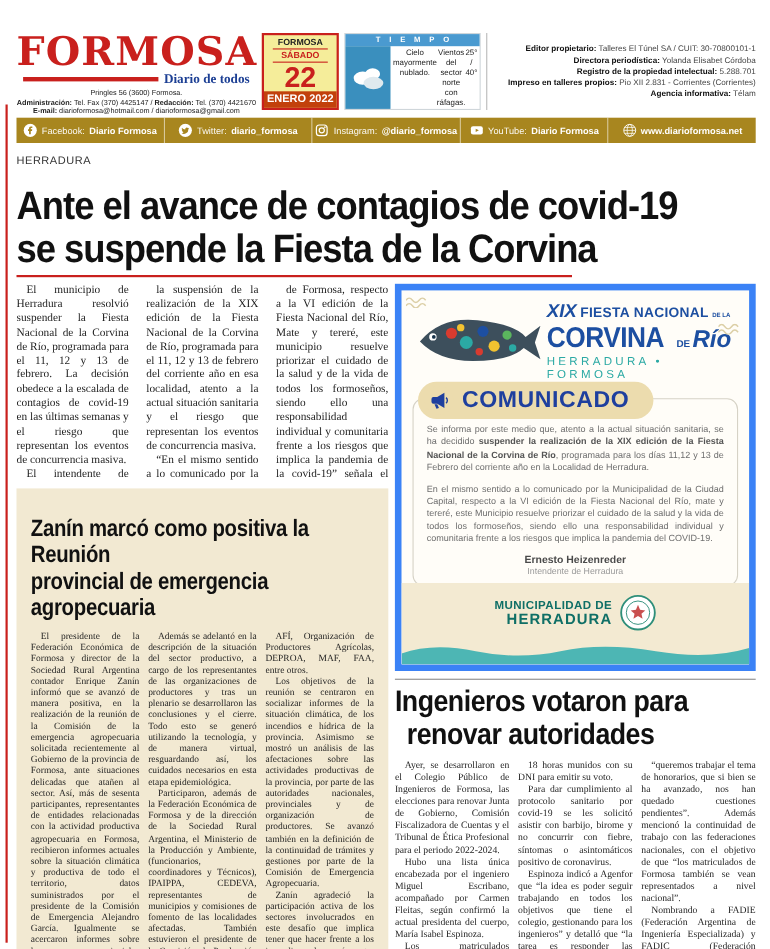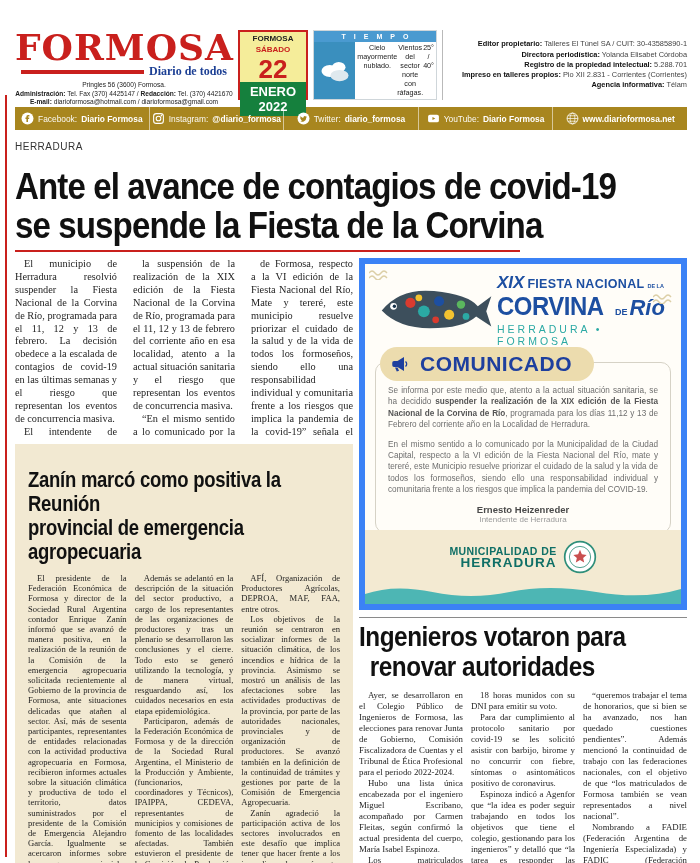--- a/index.html
+++ b/index.html
@@ -18,21 +18,21 @@
   .tagline { font-family:"Liberation Serif", serif; font-weight:bold; font-size:12px; color:#1c3f94; }
   .addr { font-size:6.6px; color:#222; line-height:8.5px; margin-top:2px; }
   .addr b { font-weight:bold; }
 
   .calendar { width:70px; border:2px solid #c9201d; background:#f5ed9a; text-align:center;
               display:flex; flex-direction:column; }
   .cal-place { font-size:8px; font-weight:bold; color:#222; padding-top:2px; }
   .cal-sep { height:1px; background:#c9201d; margin:1px 8px; }
   .cal-day { font-size:8px; font-weight:bold; color:#c9201d; }
   .cal-date { font-size:26px; font-weight:bold; color:#c9201d; line-height:26px; flex:1; }
-  .cal-month { background:#15803d; color:#fff; font-size:13px; font-weight:bold; padding:2px 0; }
+  .cal-month { background:#c2410c; color:#fff; font-size:10px; font-weight:bold; padding:2px 0; }
 
   .weather { width:124px; border:1px solid #cfd6da; display:flex; flex-direction:column; }
   .weather-title { background:#4a9ad0; color:#fff; font-size:7px; font-weight:bold;
                    letter-spacing:8px; text-align:center; padding:2px 0 2px 8px; }
   .weather-body { display:flex; flex:1; }
   .cloud-box { width:42px; background:#3a8fbe; display:flex; align-items:center; justify-content:center; }
   .weather-text { flex:1; font-size:7.2px; line-height:9px; color:#222; text-align:center;
                   display:flex; flex-direction:row; justify-content:center; padding:1px 2px; }
 
   .edition { flex:1; border-left:1px solid #b9b9b9; padding-left:8px; display:flex;
@@ -166,21 +166,21 @@
         </div>
         <div class="weather-text">
           <div>Cielo mayormente nublado.</div>
           <div>Vientos del sector norte con ráfagas.</div>
           <div>25° / 40°</div>
         </div>
       </div>
     </div>
 
     <div class="edition">
-      <div class="edition-row"><b>Editor propietario:</b><span> Talleres El Túnel SA / CUIT: 30-43585890-1</span></div>
+      <div class="edition-row"><b>Editor propietario:</b><span> Talleres El Túnel SA / CUIT: 30-70800101-1</span></div>
       <div class="edition-row"><b>Directora periodística:</b><span> Yolanda Elisabet Córdoba</span></div>
       <div class="edition-row"><b>Registro de la propiedad intelectual:</b><span> 5.288.701</span></div>
       <div class="edition-row"><b>Impreso en talleres propios:</b><span> Pio XII 2.831 - Corrientes (Corrientes)</span></div>
       <div class="edition-row"><b>Agencia informativa:</b><span> Télam</span></div>
     </div>
   </header>
 
   <div class="social-bar">
     <div class="social-item">
       <span>
@@ -188,37 +188,37 @@
             <circle cx="12" cy="12" r="11" fill="#fff"></circle>
             <path d="M13.3 8.2h2.2V5.4h-2.4c-2.2 0-3.1 1.6-3.1 3.2v1.7H8.2v2.8H10v5.5h2.9v-5.5h2.1l.3-2.8h-2.4V9c0-.5.2-.8.4-.8z" fill="#a8861f"></path>
           </svg>
       </span>
       <span class="pre">Facebook:</span>
       <span class="val">Diario Formosa</span>
     </div>
     <div class="social-item">
       <span>
         <svg viewBox="0 0 24 24">
+            <circle cx="12" cy="12" r="11" fill="#fff"></circle>
+            <path d="M18.3 8.6c-.4.2-.9.3-1.4.4.5-.3.9-.8 1.1-1.4-.5.3-1 .5-1.6.6a2.7 2.7 0 0 0-4.6 2.4c-2.2-.1-4.1-1.1-5.4-2.8-.2.4-.4.9-.4 1.4 0 .9.5 1.7 1.2 2.2-.4 0-.8-.1-1.2-.3 0 1.3.9 2.4 2.1 2.6-.4.1-.8.1-1.2.1.4 1.1 1.4 1.9 2.5 1.9a5.4 5.4 0 0 1-4 1.1 7.6 7.6 0 0 0 11.7-6.4v-.3c.5-.4.9-.9 1.2-1.5z" fill="#a8861f"></path>
+          </svg>
+      </span>
+      <span class="pre">Twitter:</span>
+      <span class="val">diario_formosa</span>
+    </div>
+    <div class="social-item">
+      <span>
+        <svg viewBox="0 0 24 24">
             <rect x="3" y="3" width="18" height="18" rx="5" fill="none" stroke="#fff" stroke-width="2"></rect>
             <circle cx="12" cy="12" r="4.3" fill="none" stroke="#fff" stroke-width="2"></circle>
             <circle cx="17.3" cy="6.7" r="1.4" fill="#fff"></circle>
           </svg>
       </span>
       <span class="pre">Instagram:</span>
       <span class="val">@diario_formosa</span>
-    </div>
-    <div class="social-item">
-      <span>
-        <svg viewBox="0 0 24 24">
-            <circle cx="12" cy="12" r="11" fill="#fff"></circle>
-            <path d="M18.3 8.6c-.4.2-.9.3-1.4.4.5-.3.9-.8 1.1-1.4-.5.3-1 .5-1.6.6a2.7 2.7 0 0 0-4.6 2.4c-2.2-.1-4.1-1.1-5.4-2.8-.2.4-.4.9-.4 1.4 0 .9.5 1.7 1.2 2.2-.4 0-.8-.1-1.2-.3 0 1.3.9 2.4 2.1 2.6-.4.1-.8.1-1.2.1.4 1.1 1.4 1.9 2.5 1.9a5.4 5.4 0 0 1-4 1.1 7.6 7.6 0 0 0 11.7-6.4v-.3c.5-.4.9-.9 1.2-1.5z" fill="#a8861f"></path>
-          </svg>
-      </span>
-      <span class="pre">Twitter:</span>
-      <span class="val">diario_formosa</span>
     </div>
     <div class="social-item">
       <span>
         <svg viewBox="0 0 24 24">
             <rect x="2" y="5" width="20" height="14" rx="3.5" fill="#fff"></rect>
             <path d="M10 9.2l5.4 2.8L10 14.8z" fill="#a8861f"></path>
           </svg>
       </span>
       <span class="pre">YouTube:</span>
       <span class="val">Diario Formosa</span>

